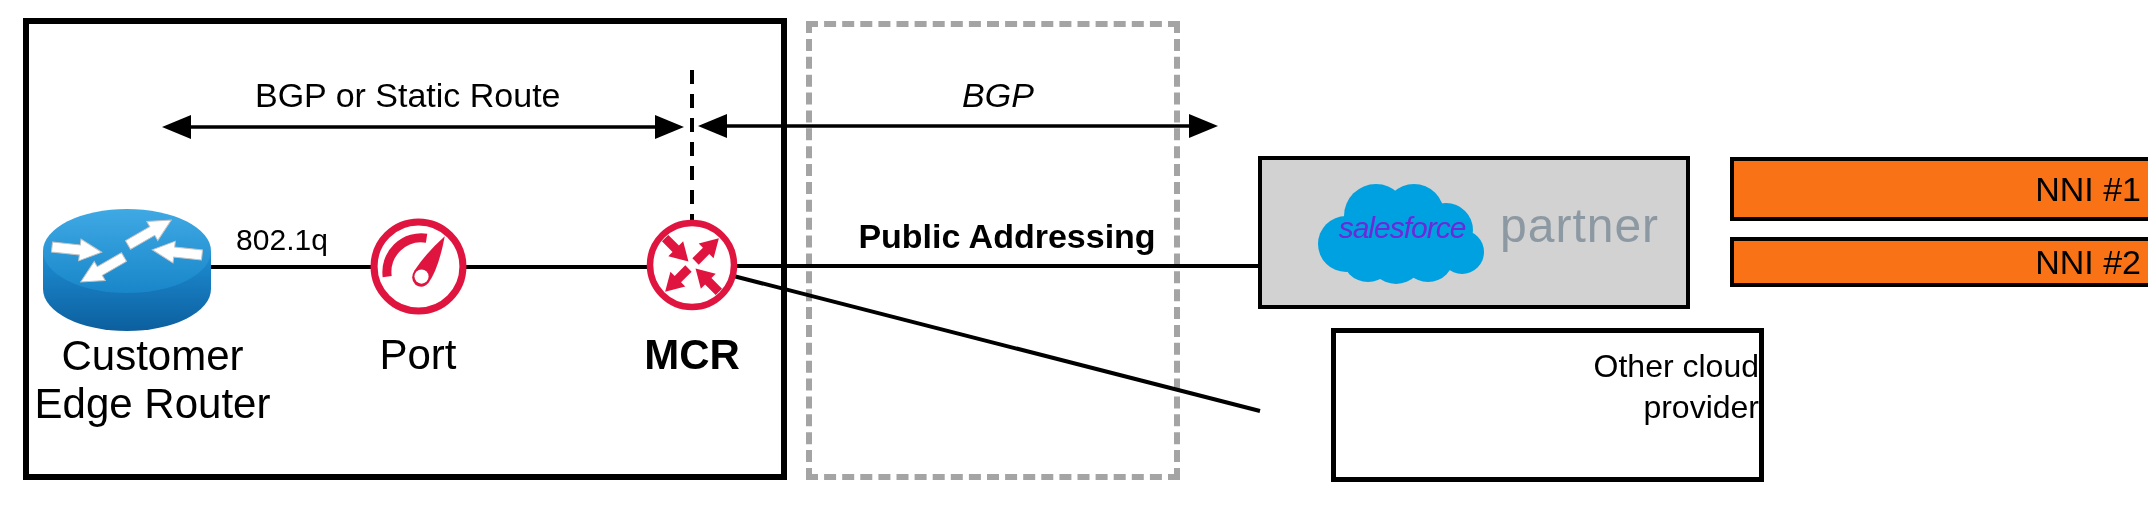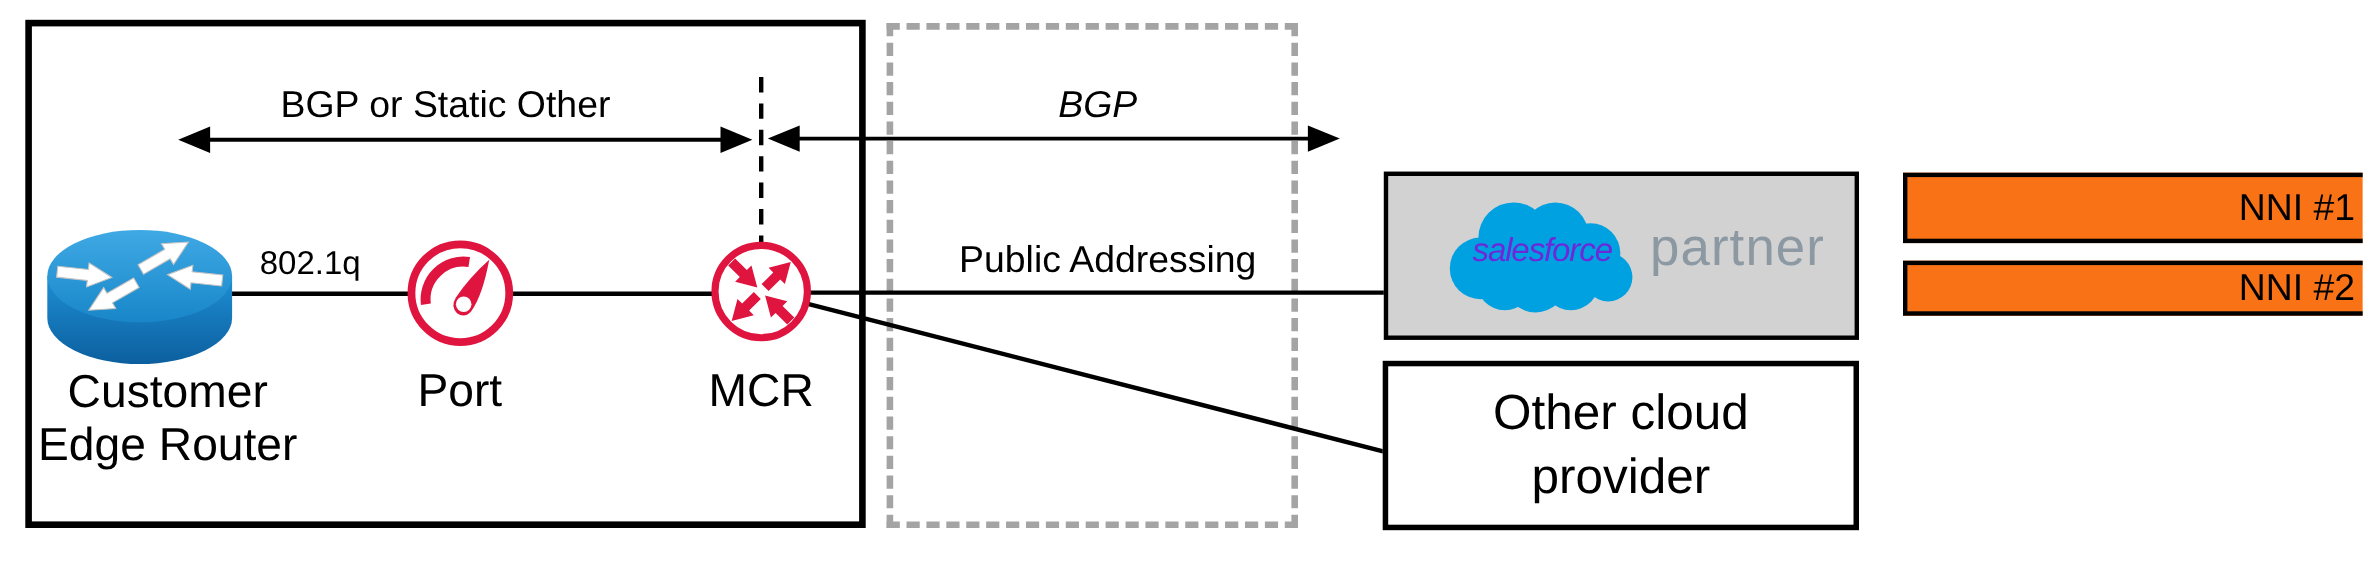--- a/index.html
+++ b/index.html
@@ -12,33 +12,33 @@
   .customer-box{left:23px;top:18px;width:764px;height:462px;border:6px solid #000;box-sizing:border-box;z-index:1;}
   .vxc-box{left:806px;top:21px;width:374px;height:459px;border:6px dashed #a4a4a4;box-sizing:border-box;z-index:1;}
   
   .wires{left:0;top:0;width:2148px;height:510px;z-index:2;}
   
   .nni-box{left:1686px;width:437px;box-sizing:border-box;border:4px solid #000;background:#f97316;z-index:3;
            display:flex;align-items:center;justify-content:flex-end;padding-right:22px;font-size:34px;margin-left:44px;}
   .nni1{top:157px;height:64px;}
   .nni2{top:237px;height:50px;}
   .sf-box{left:1258px;top:156px;width:432px;height:153px;box-sizing:border-box;border:4px solid #000;background:#d2d2d2;z-index:4;}
-  .other-box{left:1257px;top:328px;width:433px;height:154px;box-sizing:border-box;border:5px solid #000;background:#fff;z-index:3;
-             text-align:center;font-size:45px;line-height:1.28;padding-top:13px;}
+  .other-box{left:1331px;top:328px;width:433px;height:154px;box-sizing:border-box;border:5px solid #000;background:#fff;z-index:3;
+             text-align:right;font-size:32px;line-height:1.28;padding-top:13px;}
   
   .lbl{z-index:5;line-height:1;white-space:nowrap;}
   .arrow-lbl{font-size:34px;text-align:center;}
   .node-lbl{font-size:42px;text-align:center;line-height:1.15;}
   .bgp-static-lbl{left:255px;top:78px;width:300px;}
   .bgp-lbl{left:928px;top:78px;width:140px;font-style:italic;}
-  .pub-addr-lbl{left:857px;top:219px;width:300px;}
+  .pub-addr-lbl{left:857px;top:219px;width:300px;font-weight:bold;}
   .dot1q-lbl{left:212px;top:225px;width:140px;font-size:30px;text-align:center;}
   .cer-lbl{left:25px;top:332px;width:255px;}
   .port-lbl{left:343px;top:331px;width:150px;text-align:center;}
-  .mcr-lbl{left:617px;top:331px;width:150px;}
+  .mcr-lbl{left:617px;top:331px;width:150px;font-weight:bold;}
   .vxc-lbl{left:837px;top:419px;width:300px;font-size:42px;text-align:center;}
   
   .icon{z-index:4;}
   .router-icon{left:40px;top:205px;width:175px;height:128px;}
   .port-icon{left:368px;top:216px;width:101px;height:101px;}
   .mcr-icon{left:644px;top:217px;width:96px;height:96px;}
   .sf-cloud{left:1310px;top:176px;width:184px;height:110px;z-index:5;}
   .sf-word{left:1316px;top:213px;width:172px;z-index:6;text-align:center;color:#6d28d9;
            font-size:30px;font-style:italic;letter-spacing:-1px;line-height:1;}
   .partner-word{left:1500px;top:202px;z-index:5;font-size:48px;color:#8d99a2;letter-spacing:1px;line-height:1;}
@@ -139,21 +139,21 @@
     </defs>
     <circle cx="48" cy="48" r="42" fill="#ffffff" stroke="#e0153f" stroke-width="6.5"></circle>
     <g fill="#e0153f">
       <use href="#marr" transform="translate(48,48) rotate(-45) translate(5,0)"></use>
       <use href="#marr" transform="translate(48,48) rotate(135) translate(5,0)"></use>
       <use href="#marr" transform="translate(48,48) rotate(45) translate(-38,0)"></use>
       <use href="#marr" transform="translate(48,48) rotate(225) translate(-38,0)"></use>
     </g>
   </svg>
 
-  <div class="abs lbl arrow-lbl bgp-static-lbl">BGP or Static Other</div>
+  <div class="abs lbl arrow-lbl bgp-static-lbl">BGP or Static Route</div>
   <div class="abs lbl arrow-lbl bgp-lbl">BGP</div>
   <div class="abs lbl arrow-lbl pub-addr-lbl">Public Addressing</div>
   <div class="abs lbl dot1q-lbl">802.1q</div>
   <div class="abs lbl node-lbl cer-lbl">
     <div>Customer</div>
     <div>Edge Router</div>
   </div>
   <div class="abs lbl node-lbl port-lbl">Port</div>
   <div class="abs lbl node-lbl mcr-lbl">MCR</div>
 

